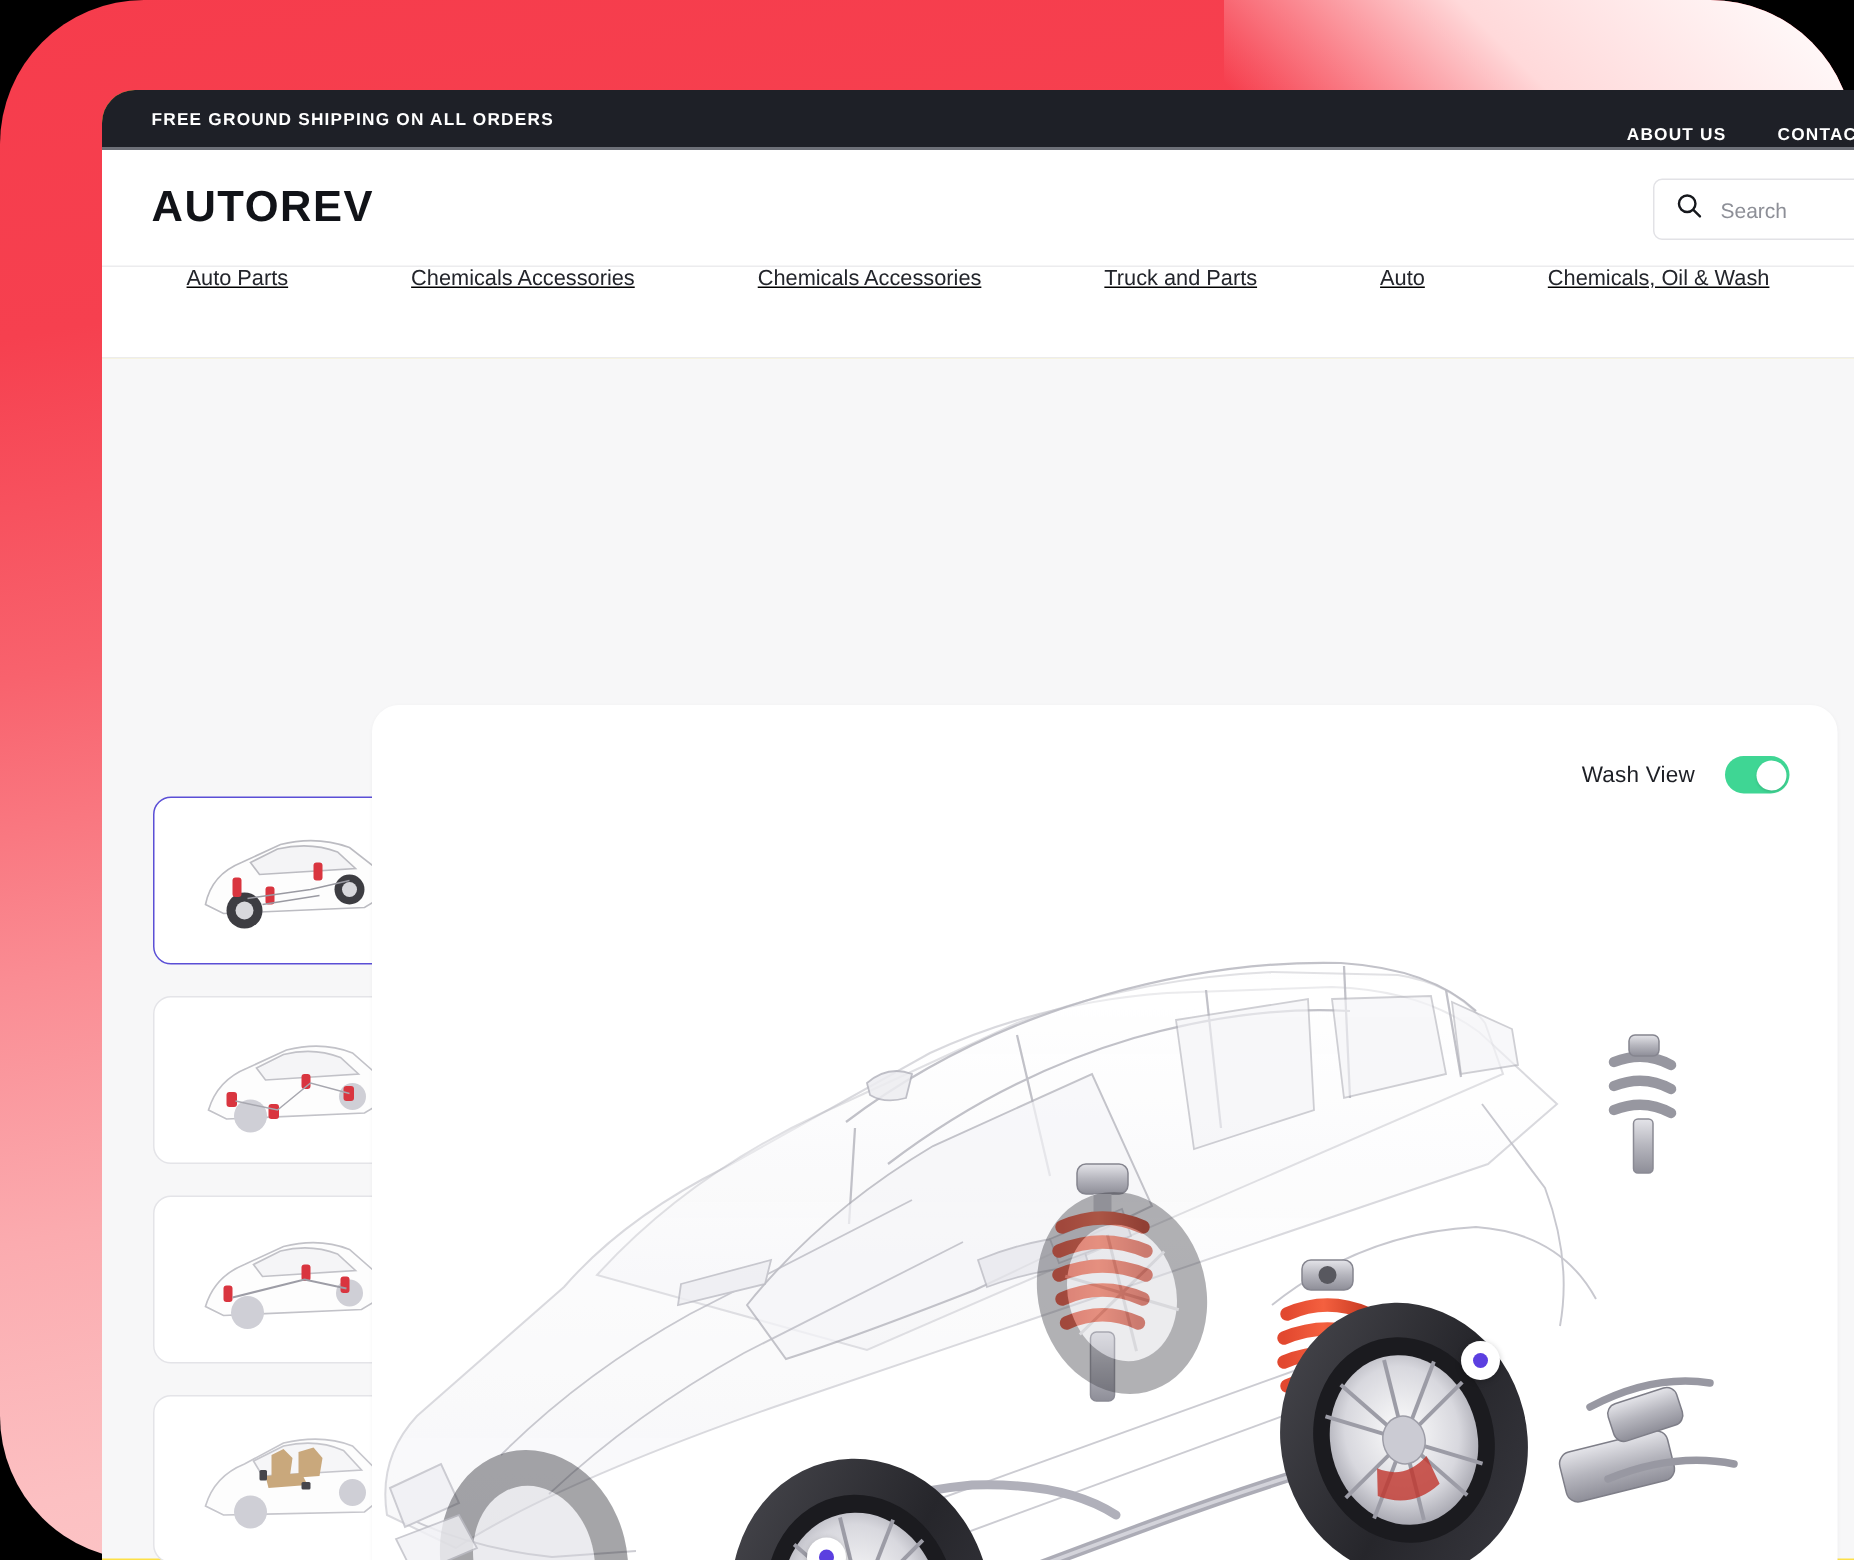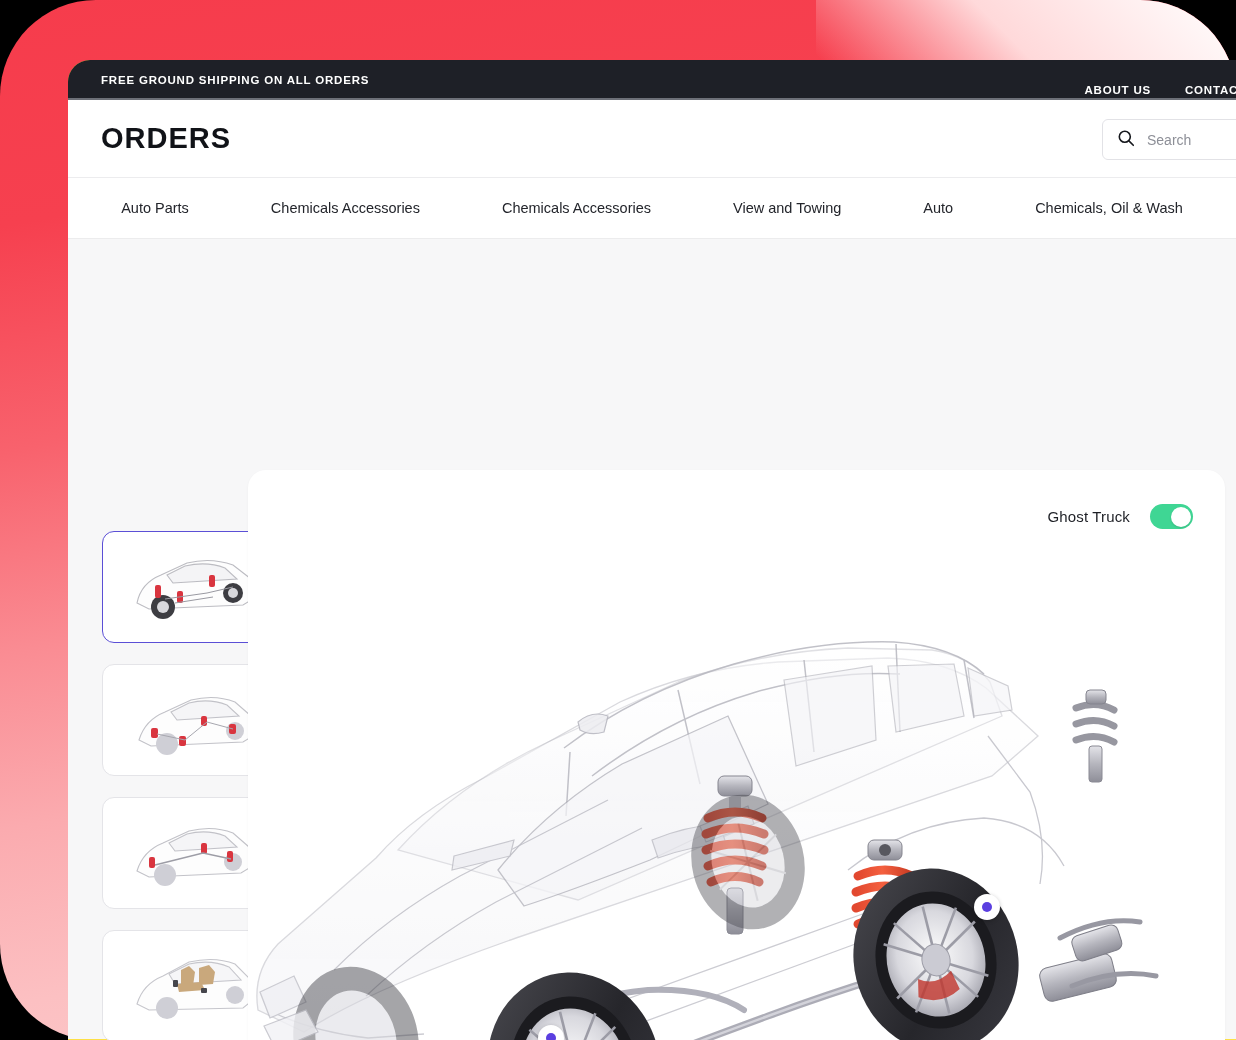--- a/index.html
+++ b/index.html
@@ -127,24 +127,24 @@
     background: transparent;
     width: 100%;
   }
   .search-input::placeholder { color: #8d8f97; }
 
   
   .navrow {
     height: 61px;
     background: #ffffff;
     display: flex;
-    align-items: center;
     justify-content: center;
     gap: 0;
     border-bottom: 1px solid #ececed;
+    text-decoration: underline;
   }
   .nav-item {
     font-size: 14.5px;
     color: #23252b;
     padding: 0 41px;
     white-space: nowrap;
     cursor: pointer;
   }
 
   
@@ -264,38 +264,38 @@
   <div class="announce">
     <span class="announce-text">FREE GROUND SHIPPING ON ALL ORDERS</span>
     <div class="announce-links">
       <span class="announce-link">ABOUT US</span>
       <span class="announce-link">CONTACT</span>
     </div>
     <div class="announce-rule"></div>
   </div>
 
   <div class="brandrow">
-    <span class="brand">ORDERS</span>
+    <span class="brand">AUTOREV</span>
 
     <div class="searchbox">
       <span>
         <svg width="18" height="18" viewBox="0 0 18 18" fill="none">
           <circle cx="7.8" cy="7.8" r="5.5" stroke="#16181d" stroke-width="1.6"></circle>
           <line x1="11.9" y1="11.9" x2="16.3" y2="16.3" stroke="#16181d" stroke-width="1.6" stroke-linecap="round"></line>
         </svg>
       </span>
       <input class="search-input" type="text" placeholder="Search" style="">
     </div>
   </div>
 
   <div class="navrow">
     <span class="nav-item">Auto Parts</span>
     <span class="nav-item">Chemicals Accessories</span>
     <span class="nav-item">Chemicals Accessories</span>
-    <span class="nav-item">View and Towing</span>
+    <span class="nav-item">Truck and Parts</span>
     <span class="nav-item">Auto</span>
     <span class="nav-item">Chemicals, Oil &amp; Wash</span>
   </div>
 
   <div class="pagebody">
 
     <div class="thumbrail">
 
       <div class="thumb selected">
         <svg width="150" height="92" viewBox="0 0 150 92">
@@ -382,21 +382,21 @@
               <rect x="86" y="48" width="6" height="5" rx="1"></rect>
             </g>
         </svg>
       </div>
 
     </div>
 
     <div class="product-card">
 
       <div class="ghost-toggle-row">
-        <span class="ghost-label">Ghost Truck</span>
+        <span class="ghost-label">Wash View</span>
         <div class="toggle">
           <div class="knob"></div>
         </div>
       </div>
 
       <div class="stage">
         <svg width="977" height="620" viewBox="0 0 977 620">
           <defs>
             <linearGradient id="glass" x1="0" y1="0" x2="0" y2="1">
               <stop offset="0%" stop-color="#ffffff" stop-opacity="0.92"></stop>

